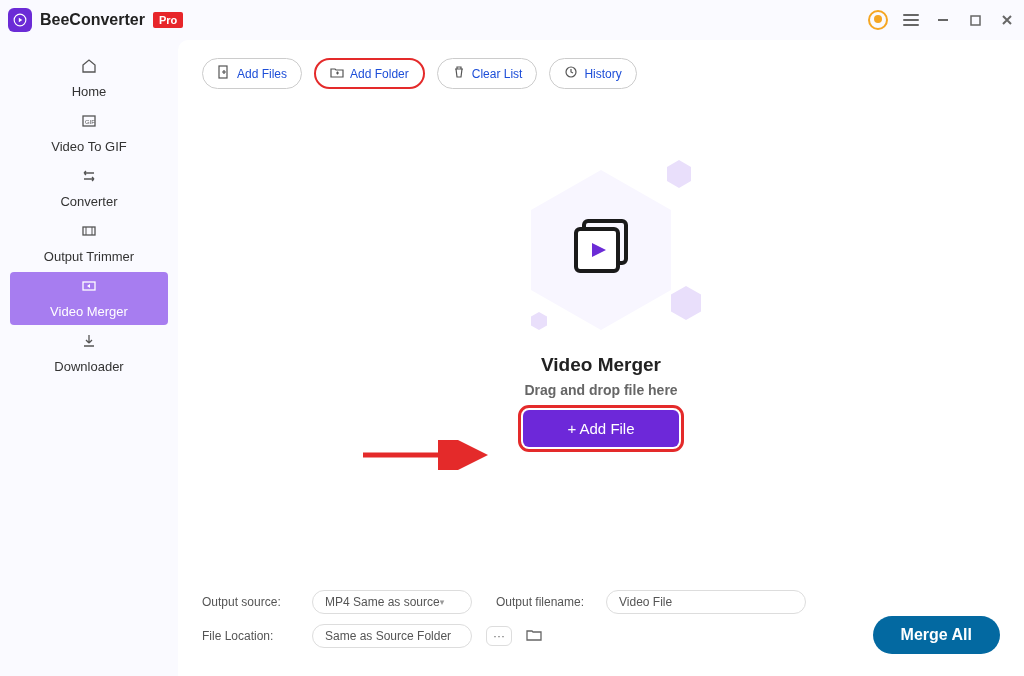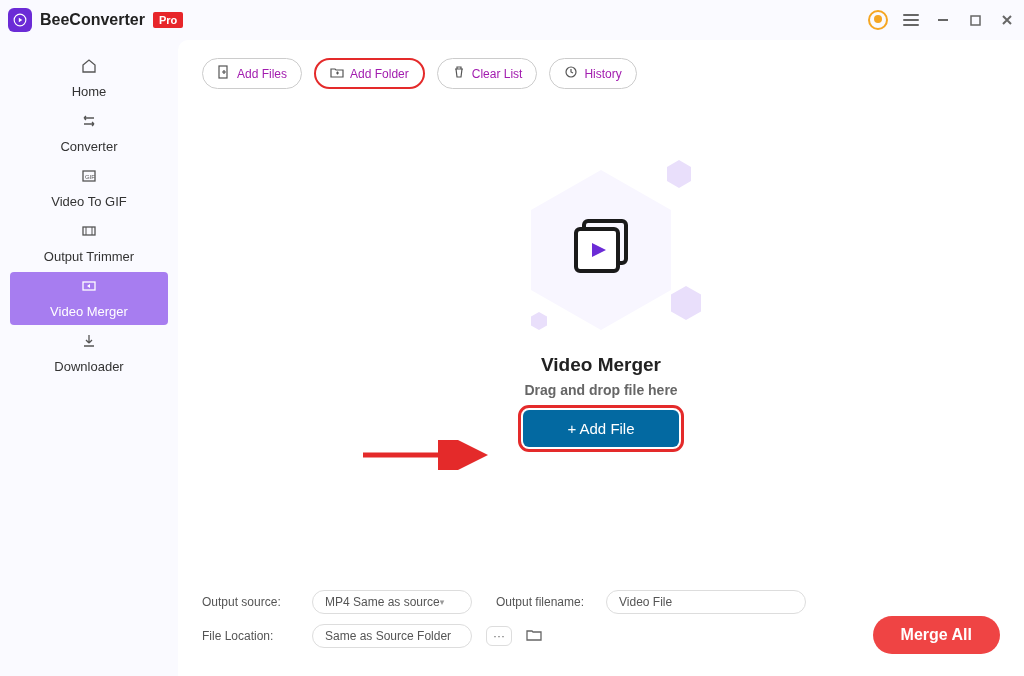--- a/index.html
+++ b/index.html
@@ -17,48 +17,48 @@
 .user-icon-inner { width: 8px; height: 8px; background: #f5a623; border-radius: 50%; position: relative; top: -1px; }
 
 .main { display: flex; height: 636px; }
 .sidebar { width: 178px; padding: 12px 10px; }
 .nav-item { display: flex; align-items: center; gap: 10px; padding: 6px 10px; font-size: 13px; color: #333; cursor: pointer; border-radius: 4px; margin-bottom: 2px; flex-direction: column; }
 .nav-item.active { background: #a77df0; color: #fff; }
 .nav-icon { width: 16px; height: 16px; display: flex; align-items: center; justify-content: center; }
 
 .content { flex: 1; background: #fff; border-top-left-radius: 10px; padding: 18px 24px 0 24px; display: flex; flex-direction: column; position: relative; }
 .toolbar { display: flex; gap: 12px; }
-.tool-btn { display: flex; align-items: center; gap: 6px; padding: 5px 14px; border: 1px solid #ccc; border-radius: 16px; font-size: 12px; color: #a21caf; background: #fff; cursor: pointer; }
+.tool-btn { display: flex; align-items: center; gap: 6px; padding: 5px 14px; border: 1px solid #ccc; border-radius: 16px; font-size: 12px; color: #1d4ed8; background: #fff; cursor: pointer; }
 .tool-btn.highlighted { border: 2px solid #e42a2a; }
 
 .drop-zone { flex: 1; display: flex; flex-direction: column; align-items: center; justify-content: center; position: relative; padding-bottom: 60px; }
 .hex-bg { position: relative; width: 200px; height: 180px; display: flex; align-items: center; justify-content: center; }
 .hexagon { position: absolute; width: 140px; height: 160px; background: #f8f6ff; clip-path: polygon(50% 0%, 100% 25%, 100% 75%, 50% 100%, 0% 75%, 0% 25%); }
 .hex-small { width: 24px; height: 28px; background: #e9dffb; position: absolute; clip-path: polygon(50% 0%, 100% 25%, 100% 75%, 50% 100%, 0% 75%, 0% 25%); }
 .hex-s1 { top: 0; right: 10px; }
 .hex-s2 { bottom: 20px; right: 0px; width: 30px; height: 34px; }
 .hex-s3 { bottom: 10px; left: 30px; width: 16px; height: 18px; }
 .play-stack { position: relative; z-index: 2; }
 
 .page-heading { font-size: 19px; font-weight: 700; color: #222; margin-top: 14px; }
 .drop-hint { font-size: 14px; color: #666; margin-top: 6px; font-weight: bold; }
-.add-file-btn { margin-top: 12px; background: #0369a1; color: #fff; border: none; padding: 10px 44px; font-size: 15px; border-radius: 6px; cursor: pointer; outline: 3px solid #e42a2a; outline-offset: 2px; }
+.add-file-btn { margin-top: 12px; background: #6d28d9; color: #fff; border: none; padding: 10px 44px; font-size: 15px; border-radius: 6px; cursor: pointer; outline: 3px solid #e42a2a; outline-offset: 2px; }
 
 .arrow-annotation { position: absolute; left: 180px; top: 400px; }
 
 .bottom-bar { padding: 12px 0 18px 0; border-top: none; }
 .bottom-row { display: flex; align-items: center; gap: 14px; margin-bottom: 10px; font-size: 12px; color: #555; }
 .bottom-label { width: 96px; }
 .select-box { border: 1px solid #ddd; border-radius: 14px; padding: 4px 12px; font-size: 12px; color: #555; min-width: 160px; display: flex; align-items: center; justify-content: flex-start; cursor: pointer; }
 .chevron { font-size: 9px; color: #999; }
 .input-box { border: 1px solid #ddd; border-radius: 14px; padding: 4px 12px; font-size: 12px; color: #555; min-width: 200px; }
 .more-btn { border: 1px solid #ddd; border-radius: 6px; padding: 2px 6px; font-size: 12px; cursor: pointer; color: #666; }
 .folder-btn { cursor: pointer; color: #666; }
 
-.merge-btn { position: absolute; right: 24px; bottom: 22px; background: #ef4444; color: #fff; border: none; padding: 10px 28px; font-size: 16px; font-weight: 600; border-radius: 22px; cursor: pointer; }
+.merge-btn { position: absolute; right: 24px; bottom: 22px; background: #0369a1; color: #fff; border: none; padding: 10px 28px; font-size: 16px; font-weight: 600; border-radius: 22px; cursor: pointer; }
 </style>
 </head>
 <body>
 
 <div class="titlebar">
   <div class="titlebar-left">
     <div class="app-logo">
       <svg viewBox="0 0 24 24" fill="none">
           <circle cx="12" cy="12" r="10" stroke="#fff" stroke-width="2"></circle>
           <path d="M10 8l6 4-6 4V8z" fill="#fff"></path>
@@ -100,33 +100,33 @@
       <span class="nav-icon">
           <svg width="16" height="16" viewBox="0 0 16 16" fill="none">
             <path d="M2 7l6-5 6 5v7H2V7z" stroke="#555" stroke-width="1.3"></path>
           </svg>
         </span>
       <span>Home</span>
     </div>
     <div class="nav-item">
       <span class="nav-icon">
           <svg width="16" height="16" viewBox="0 0 16 16" fill="none">
-            <path d="M3 5h10M3 5l2-2M3 5l2 2M13 11H3m10 0l-2-2m2 2l-2 2" stroke="#555" stroke-width="1.3"></path>
-          </svg>
-        </span>
-      <span>Converter</span>
-    </div>
-    <div class="nav-item">
-      <span class="nav-icon">
-          <svg width="16" height="16" viewBox="0 0 16 16" fill="none">
             <rect x="2" y="3" width="12" height="10" stroke="#555" stroke-width="1.3"></rect>
             <text x="4" y="11" font-size="6" fill="#555">GIF</text>
           </svg>
         </span>
       <span>Video To GIF</span>
+    </div>
+    <div class="nav-item">
+      <span class="nav-icon">
+          <svg width="16" height="16" viewBox="0 0 16 16" fill="none">
+            <path d="M3 5h10M3 5l2-2M3 5l2 2M13 11H3m10 0l-2-2m2 2l-2 2" stroke="#555" stroke-width="1.3"></path>
+          </svg>
+        </span>
+      <span>Converter</span>
     </div>
     <div class="nav-item">
       <span class="nav-icon">
           <svg width="16" height="16" viewBox="0 0 16 16" fill="none">
             <rect x="2" y="4" width="12" height="8" stroke="#555" stroke-width="1.3"></rect>
             <path d="M5 4v8M11 4v8" stroke="#555" stroke-width="1"></path>
           </svg>
         </span>
       <span>Output Trimmer</span>
     </div>

